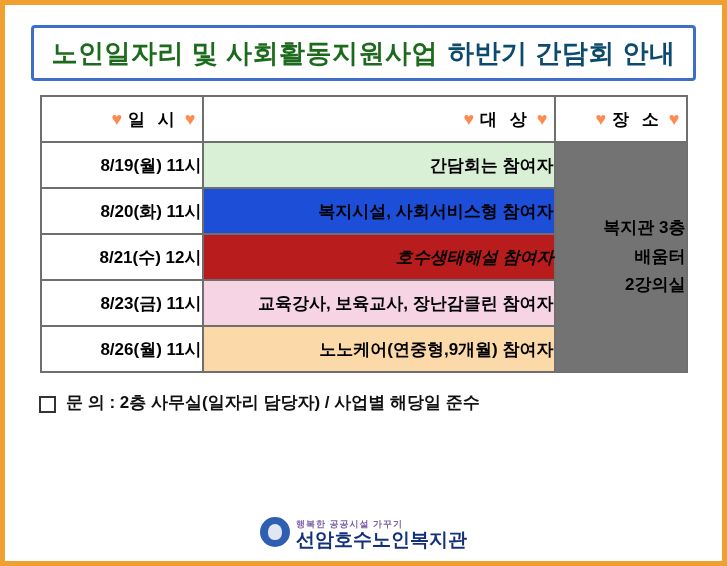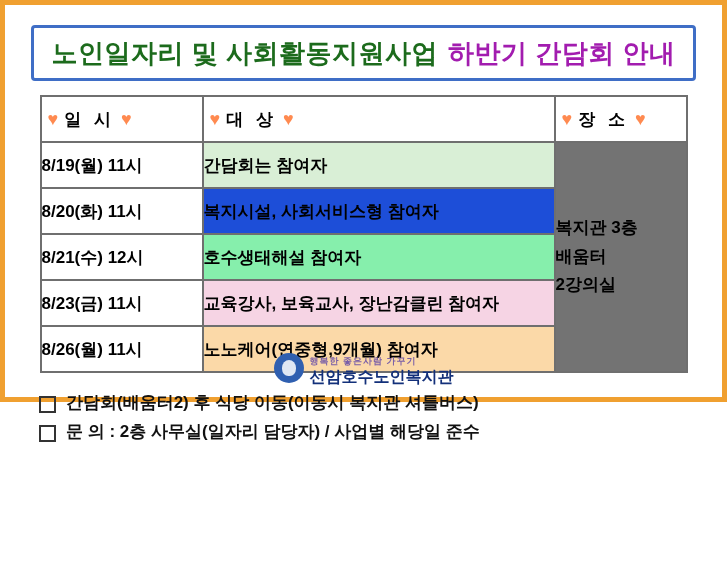--- a/index.html
+++ b/index.html
@@ -9,21 +9,21 @@
   }
   body {
     width: 727px;
     height: 566px;
     font-family: "Liberation Sans", sans-serif;
     overflow: hidden;
   }
   #poster {
     position: relative;
     width: 727px;
-    height: 402px;
+    height: 566px;
     box-sizing: border-box;
     border: 5px solid #f0a030;
     background: #ffffff;
   }
   .inner {
     position: absolute;
     left: 0; top: 0; right: 0; bottom: 0;
     padding: 18px 22px 10px 22px;
     box-sizing: border-box;
   }
@@ -40,34 +40,34 @@
   }
   .title-a {
     font-size: 26px;
     font-weight: bold;
     color: #1c6b1c;
     letter-spacing: 0.5px;
   }
   .title-b {
     font-size: 26px;
     font-weight: bold;
-    color: #a21caf;
+    color: #0c4a6e;
     letter-spacing: 0.5px;
     margin-left: 10px;
   }
   
   table.schedule {
     border-collapse: collapse;
     width: 640px;
     margin: 0 auto;
     table-layout: fixed;
   }
   table.schedule td, table.schedule th {
     border: 2px solid #6f6f6f;
-    text-align: left;
+    text-align: right;
     font-weight: bold;
     padding: 0;
     height: 44px;
     font-size: 17px;
     color: #000000;
   }
   th.h-date { width: 160px; }
   th.h-target { width: 350px; }
   th.h-place { width: 130px; }
   .hdr {
@@ -87,21 +87,21 @@
     font-size: 18px;
   }
   td.place-cell {
     background: #737373;
     color: #2b4fa8;
     font-size: 18px;
     line-height: 1.7;
   }
   td.t-green  { background: #d9efd6; }
   td.t-cream  { background: #1d4ed8; }
-  td.t-lilac  { background: #86efac; }
+  td.t-lilac  { background: #b91c1c; font-style: italic; }
   td.t-pink   { background: #f6d4e4; }
   td.t-orange { background: #fbd9a8; margin-left: 6px; }
   td.target-cell { font-size: 18px; }
   td.t-pink.target-cell { font-size: 17px; }
   
   .notes {
     margin: 20px 6px 0 12px;
   }
   .note-row {
     display: flex;
@@ -149,21 +149,21 @@
     background: #ffffff;
     opacity: .85;
   }
   .logo-text-top {
     font-size: 9px;
     color: #7a5fa8;
     font-weight: bold;
     letter-spacing: 1px;
   }
   .logo-text-main {
-    font-size: 16px;
+    font-size: 19px;
     color: #13307a;
     font-weight: bold;
   }
   .logo-texts { text-align: left; line-height: 1.1; }
 </style>
 </head>
 <body>
 
 <div id="poster">
   <div class="inner">
@@ -212,32 +212,28 @@
         <tr>
           <td class="date-cell">8/26(월) 11시</td>
           <td class="target-cell t-orange">노노케어(연중형,9개월) 참여자</td>
         </tr>
       </tbody>
     </table>
 
     <div class="notes">
       <div class="note-row">
         <span class="bullet"></span>
-        <span class="note-text">간담회(배움터2) 후 식당 이동(이동시 복지관 셔틀버스)</span>
-      </div>
-      <div class="note-row">
-        <span class="bullet"></span>
         <span class="note-text">문 의 : 2층 사무실(일자리 담당자) / 사업별 해당일 준수</span>
       </div>
     </div>
 
     <div class="footer">
       <span class="logo-wrap">
         <span class="logo-mark"></span>
         <span class="logo-texts">
-          <span class="logo-text-top">행복한 좋은사람 가꾸기</span><br>
+          <span class="logo-text-top">행복한 공공시설 가꾸기</span><br>
           <span class="logo-text-main">선암호수노인복지관</span>
         </span>
       </span>
     </div>
 
   </div>
 </div>
 
 </body></html>

